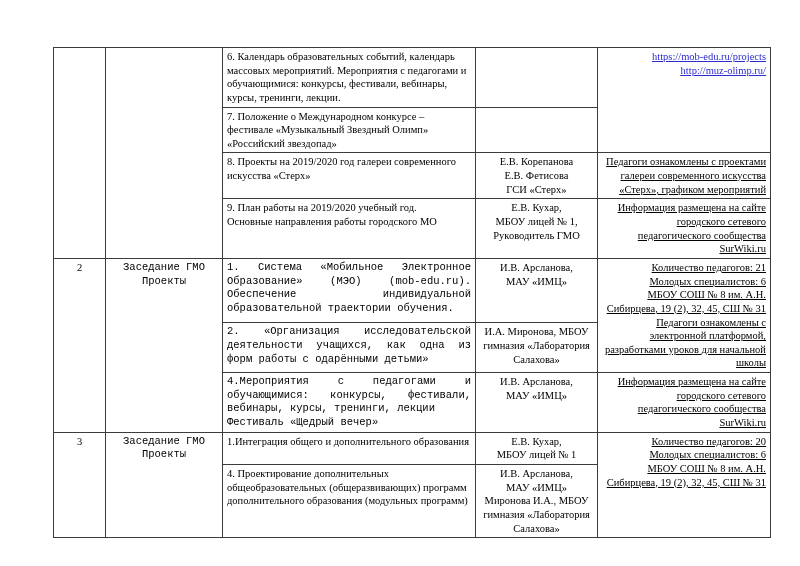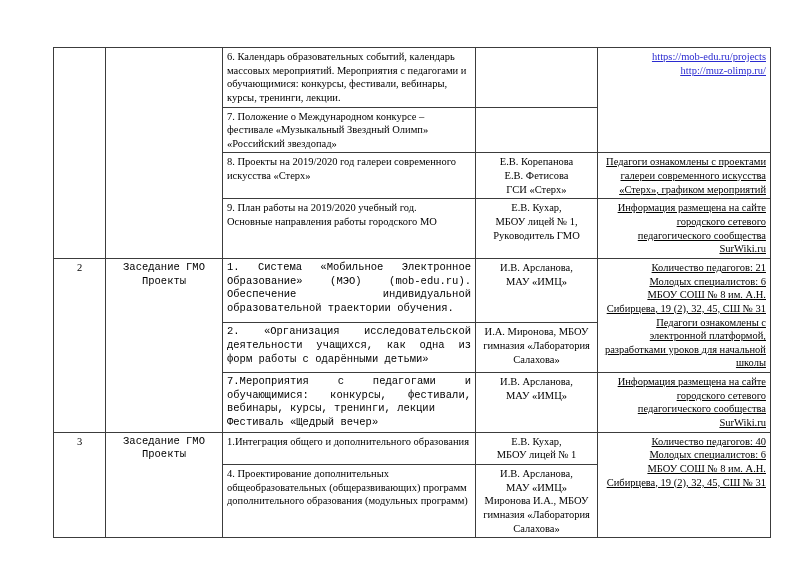--- a/index.html
+++ b/index.html
@@ -137,21 +137,21 @@
 
       <tr>
         <td class="col-topic justify pad-bottom-lg">2.  «Организация исследовательской деятельности учащихся, как одна из форм работы с одарёнными детьми»</td>
         <td class="col-speaker center">
           <span class="cell-line">И.А. Миронова, МБОУ гимназия «Лаборатория Салахова»</span>
         </td>
       </tr>
 
       <tr>
         <td class="col-topic justify">
-          <span class="cell-line">7.Мероприятия с педагогами и обучающимися: конкурсы, фестивали, вебинары, курсы, тренинги, лекции</span>
+          <span class="cell-line">4.Мероприятия с педагогами и обучающимися: конкурсы, фестивали, вебинары, курсы, тренинги, лекции</span>
           <span class="cell-line">Фестиваль «Щедрый вечер»</span>
         </td>
         <td class="col-speaker center">
           <span class="cell-line">И.В. Арсланова,</span>
           <span class="cell-line">МАУ «ИМЦ»</span>
         </td>
         <td class="col-result">Информация размещена на сайте городского сетевого педагогического сообщества SurWiki.ru</td>
       </tr>
 
       <tr>
@@ -159,21 +159,21 @@
         <td class="col-meeting center" rowspan="2">
           <span class="cell-line">Заседание ГМО</span>
           <span class="cell-line">Проекты</span>
         </td>
         <td class="col-topic">1.Интеграция общего и дополнительного образования</td>
         <td class="col-speaker center">
           <span class="cell-line">Е.В. Кухар,</span>
           <span class="cell-line">МБОУ лицей № 1</span>
         </td>
         <td class="col-result" rowspan="2">
-          <span class="cell-line">Количество педагогов: 40</span>
+          <span class="cell-line">Количество педагогов: 20</span>
           <span class="cell-line">Молодых специалистов: 6</span>
           <span class="cell-line">МБОУ СОШ № 8 им. А.Н. Сибирцева, 19 (2), 32, 45, СШ № 31</span>
         </td>
       </tr>
 
       <tr>
         <td class="col-topic">4. Проектирование дополнительных общеобразовательных (общеразвивающих) программ дополнительного образования (модульных программ)</td>
         <td class="col-speaker center">
           <span class="cell-line">И.В. Арсланова,</span>
           <span class="cell-line">МАУ «ИМЦ»</span>

